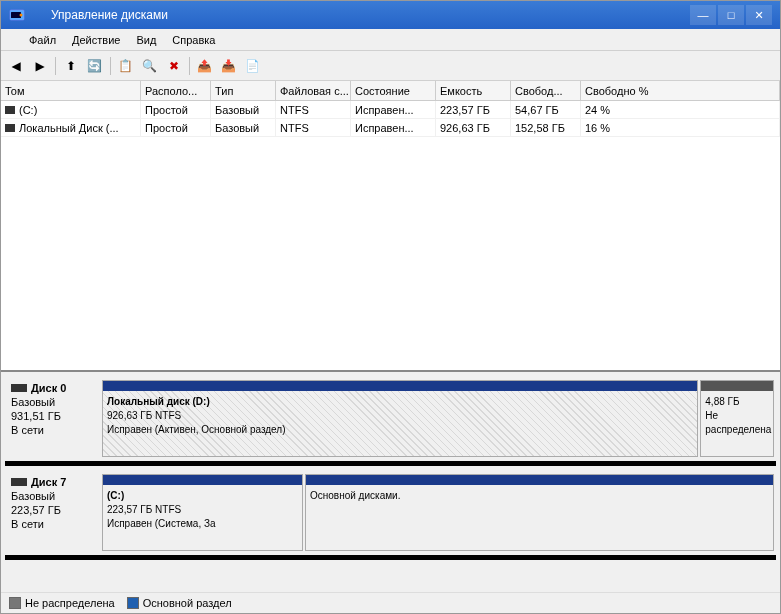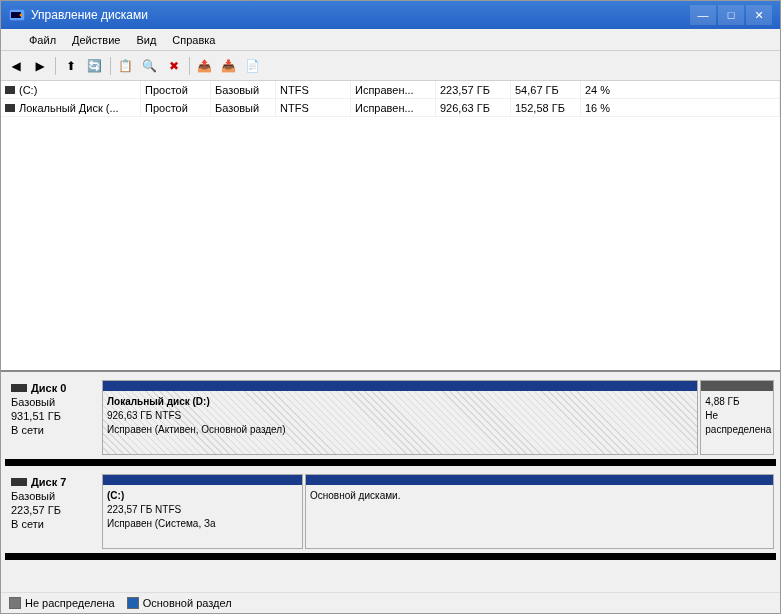--- a/index.html
+++ b/index.html
@@ -20,20 +20,21 @@
       flex-direction: column;
     }
     
     .title-bar {
       background: linear-gradient(to bottom, #3a7bd5, #2563c7);
       height: 28px;
       display: flex;
       align-items: center;
       padding: 0 8px;
       flex-shrink: 0;
+      gap: 20px;
     }
     .title-bar-icon {
       width: 16px;
       height: 16px;
       margin-right: 6px;
       flex-shrink: 0;
     }
     .title-bar-title {
       color: white;
       font-size: 12px;
@@ -163,21 +164,21 @@
     .disk-view {
       height: 220px;
       background: #f0f0f0;
       overflow-y: auto;
       flex-shrink: 0;
       position: relative;
     }
     .disk-row {
       display: flex;
       height: 90px;
-      border-bottom: 7px solid #000000;
+      border-bottom: 5px solid #000000;
       margin: 4px;
     }
     .disk-label {
       width: 95px;
       flex-shrink: 0;
       padding: 6px;
       font-size: 11px;
       display: flex;
       flex-direction: column;
       gap: 2px;
@@ -287,20 +288,30 @@
     <button class="toolbar-btn">📋</button>
     <button class="toolbar-btn">🔍</button>
     <button class="toolbar-btn" style="color:#c00;">✖</button>
     <div class="toolbar-sep"></div>
     <button class="toolbar-btn">📤</button>
     <button class="toolbar-btn">📥</button>
     <button class="toolbar-btn">📄</button>
   </div>
 
   <div class="table-area">
+    <div class="table-header">
+      <div class="th col-tom">Том</div>
+      <div class="th col-raspo">Располо...</div>
+      <div class="th col-tip">Тип</div>
+      <div class="th col-fs">Файловая с...</div>
+      <div class="th col-state">Состояние</div>
+      <div class="th col-capacity">Емкость</div>
+      <div class="th col-free">Свобод...</div>
+      <div class="th col-freepct">Свободно %</div>
+    </div>
     <div class="table-body">
 
       <div class="table-row">
         <div class="td col-tom">
           <span class="disk-icon"></span>
           <span>(C:)</span>
         </div>
         <div class="td col-raspo">Простой</div>
         <div class="td col-tip">Базовый</div>
         <div class="td col-fs">NTFS</div>

